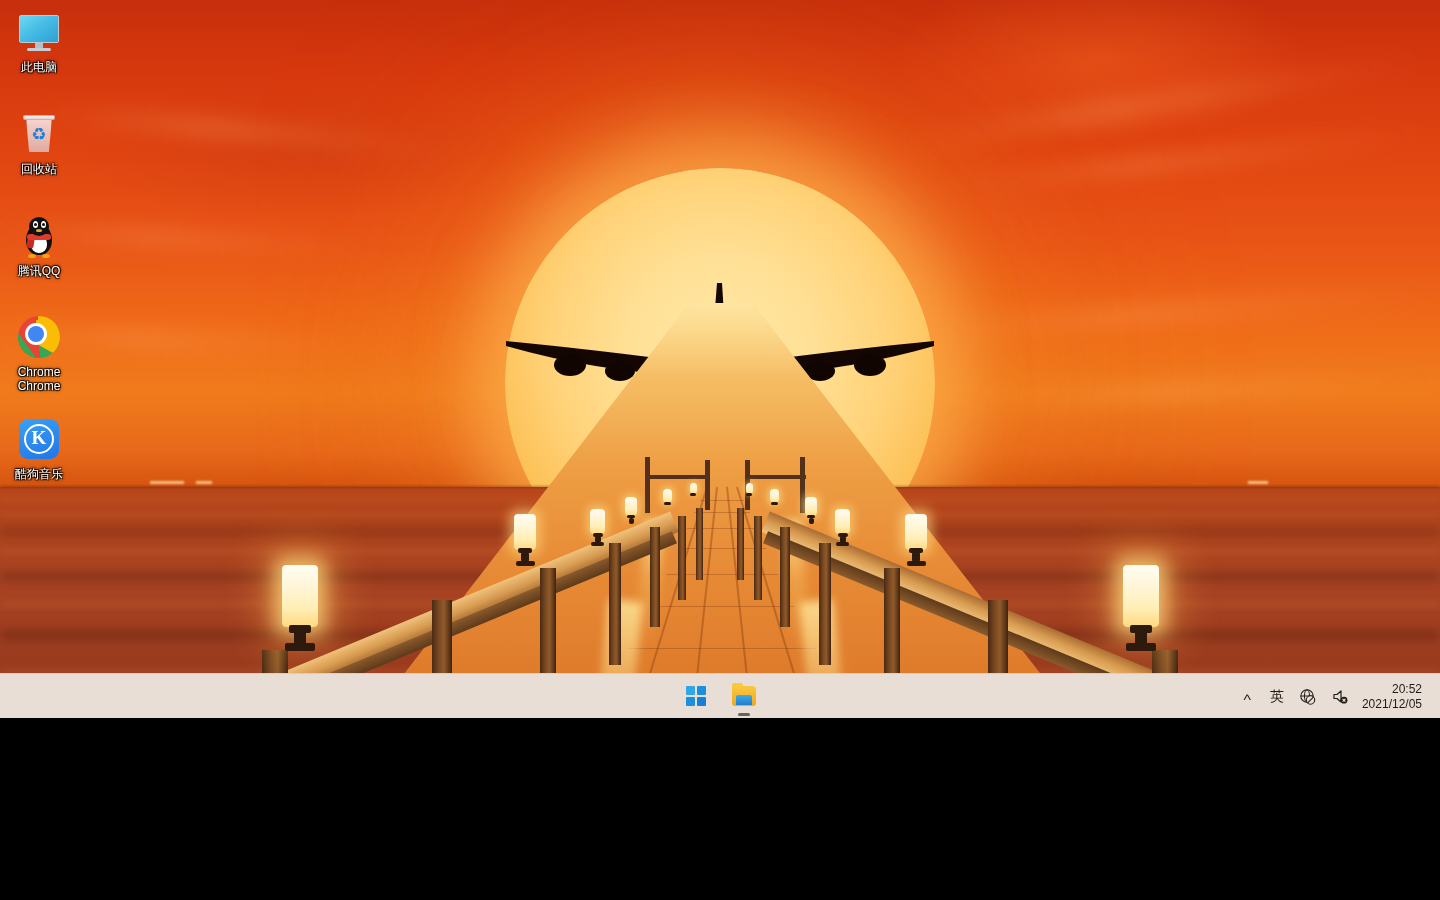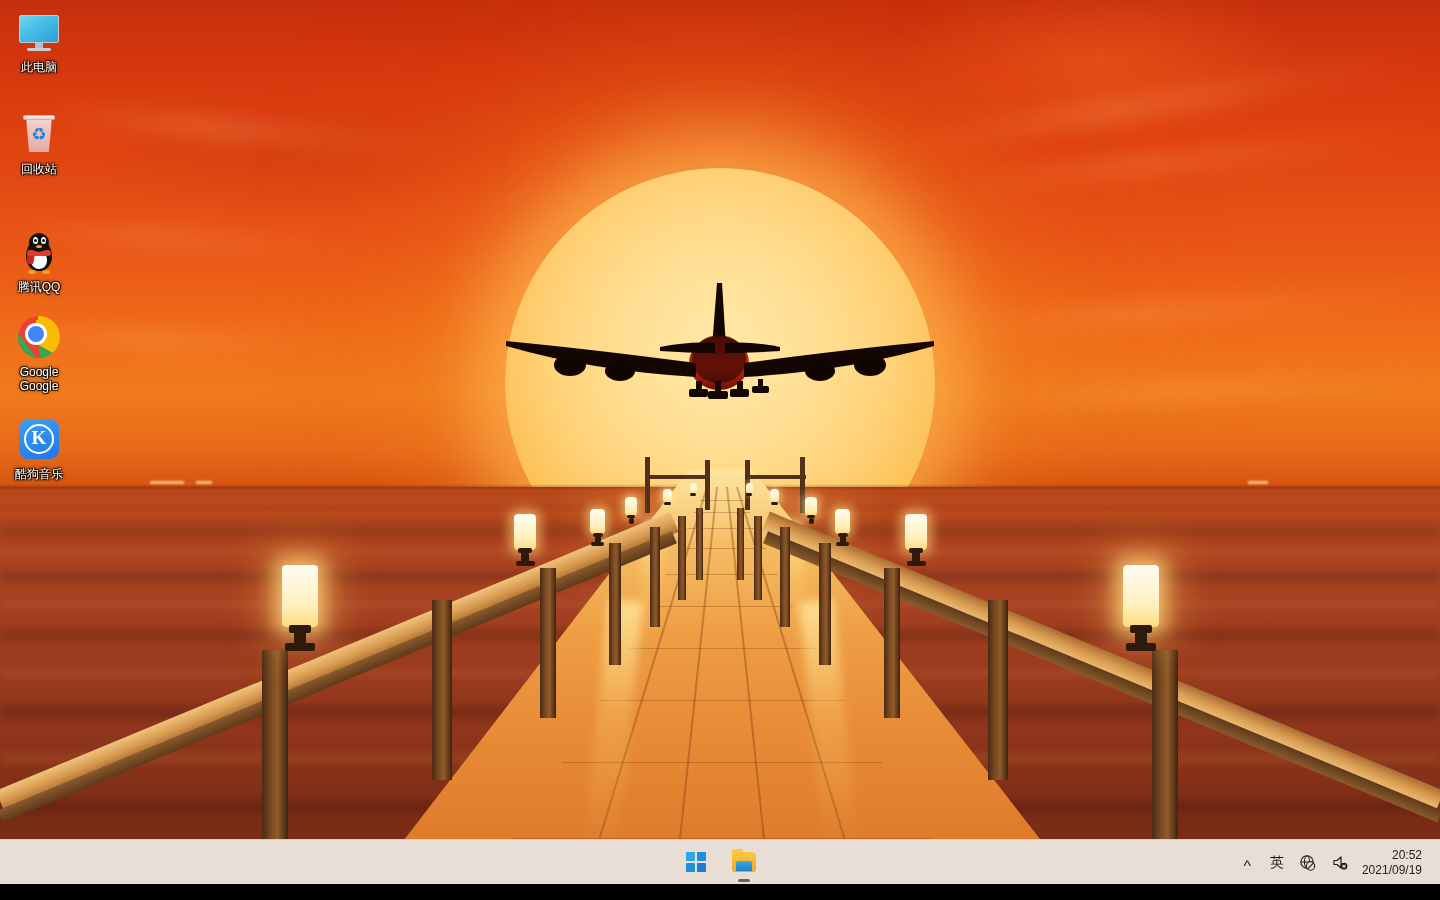--- a/index.html
+++ b/index.html
@@ -5,21 +5,21 @@
   * { box-sizing: border-box; margin: 0; padding: 0; }
   html, body {
     width: 1440px; height: 900px;
     overflow: hidden;
     font-family: "Liberation Sans", "DejaVu Sans", sans-serif;
     background: #000;
   }
 
   #desktop {
     position: relative;
-    width: 1440px; height: 884px;
+    width: 1440px; height: 718px;
     overflow: hidden;
   }
 
   
   .wallpaper {
     position: absolute; inset: 0;
     overflow: hidden;
   }
   
   .sky {
@@ -685,21 +685,21 @@
 
     <div class="icon-item" style="top:110px;">
       <div class="icon-art">
         <div class="bin-body"></div>
         <div class="bin-lid"></div>
         <div class="bin-rec">♻</div>
       </div>
       <div class="icon-label">回收站</div>
     </div>
 
-    <div class="icon-item" style="top:228px;">
+    <div class="icon-item" style="top:212px;">
       <div class="icon-art">
         <div class="qq-body"></div>
         <div class="qq-foot" style="left:13px;"></div>
         <div class="qq-foot" style="left:27px;"></div>
         <div class="qq-belly"></div>
         <div class="qq-scarf-tail"></div>
         <div class="qq-scarf"></div>
         <div class="qq-head"></div>
         <div class="qq-eye" style="left:18px;">
             <i></i>
@@ -714,21 +714,21 @@
 
     <div class="icon-item" style="top:313px;">
       <div class="icon-art">
         <div class="chrome-wrap">
           <div class="chrome-yellow"></div>
           <div class="chrome-green"></div>
         </div>
         <div class="chrome-white"></div>
         <div class="chrome-blue"></div>
       </div>
-      <div class="icon-label">Google Google</div>
+      <div class="icon-label">Chrome Chrome</div>
     </div>
 
     <div class="icon-item" style="top:415px;">
       <div class="icon-art">
         <div class="kg-sq"></div>
         <div class="kg-ring"></div>
         <div class="kg-k">K</div>
       </div>
       <div class="icon-label">酷狗音乐</div>
     </div>
@@ -780,19 +780,19 @@
         <svg width="18" height="18" viewBox="0 0 18 18">
           <path d="M3 6.5 L6 6.5 L10 3 L10 14 L6 10.5 L3 10.5 Z" fill="none" stroke="#201c18" stroke-width="1.2" stroke-linejoin="round"></path>
           <circle cx="13" cy="12.2" r="3.4" fill="#201c18"></circle>
           <line x1="11.6" y1="10.8" x2="14.4" y2="13.6" stroke="#e9ded6" stroke-width="1.2"></line>
           <line x1="14.4" y1="10.8" x2="11.6" y2="13.6" stroke="#e9ded6" stroke-width="1.2"></line>
         </svg>
       </div>
 
       <div class="clock">
         <span>20:52</span>
-        <span>2021/09/19</span>
+        <span>2021/12/05</span>
       </div>
 
     </div>
   </div>
 
 </div>
 
 </body></html>

